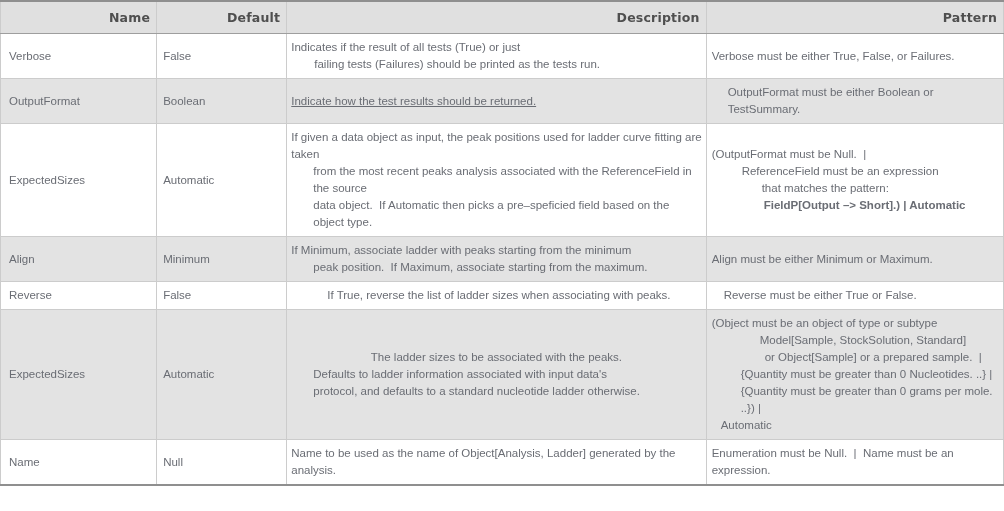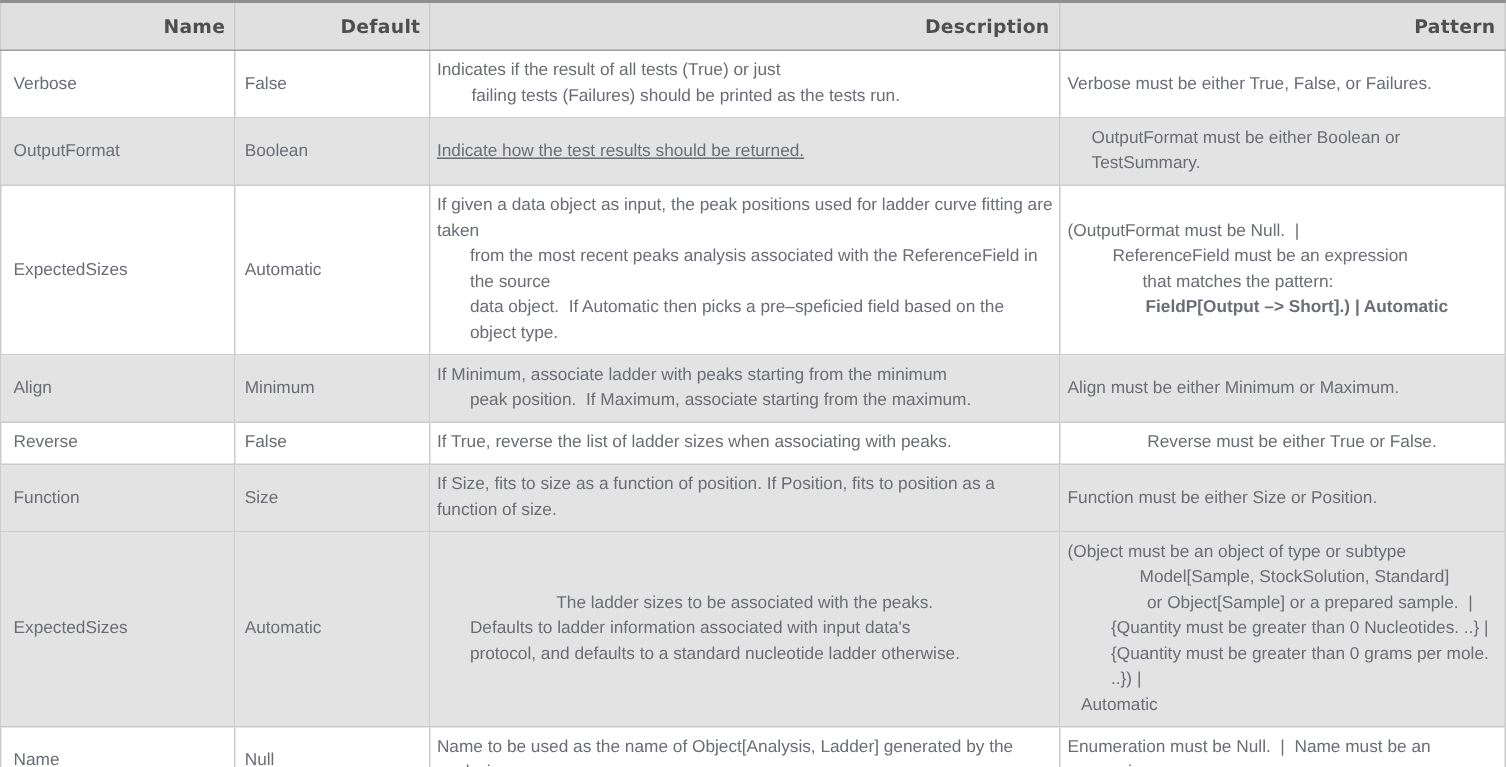--- a/index.html
+++ b/index.html
@@ -133,34 +133,24 @@
             <div class="line" style="padding-left: 22px;">peak position.  If Maximum, associate starting from the maximum.</div>
           </td>
           <td class="c-pattern">
             <div class="line" style="padding-left: 0px;">Align must be either Minimum or Maximum.</div>
           </td>
         </tr>
         <tr>
           <td class="c-name">Reverse</td>
           <td class="c-default">False</td>
           <td class="c-desc">
-            <div class="line" style="padding-left: 0px;">If True, reverse the list of ladder sizes when associating with peaks.</div>
+            <div class="line" style="padding-left: 0px; margin-left: 36px;">If True, reverse the list of ladder sizes when associating with peaks.</div>
           </td>
           <td class="c-pattern">
-            <div class="line" style="padding-left: 12px; text-align: center;">Reverse must be either True or False.</div>
-          </td>
-        </tr>
-        <tr class="shaded">
-          <td class="c-name">Function</td>
-          <td class="c-default">Size</td>
-          <td class="c-desc">
-            <div class="line" style="padding-left: 0px;">If Size, fits to size as a function of position. If Position, fits to position as a function of size.</div>
-          </td>
-          <td class="c-pattern">
-            <div class="line" style="padding-left: 0px;">Function must be either Size or Position.</div>
+            <div class="line" style="padding-left: 12px;">Reverse must be either True or False.</div>
           </td>
         </tr>
         <tr class="shaded">
           <td class="c-name">ExpectedSizes</td>
           <td class="c-default">Automatic</td>
           <td class="c-desc">
             <div class="line" style="padding-left: 0px; text-align: center;">The ladder sizes to be associated with the peaks.</div>
             <div class="line" style="padding-left: 22px;">Defaults to ladder information associated with input data's</div>
             <div class="line" style="padding-left: 22px;">protocol, and defaults to a standard nucleotide ladder otherwise.</div>
           </td>

